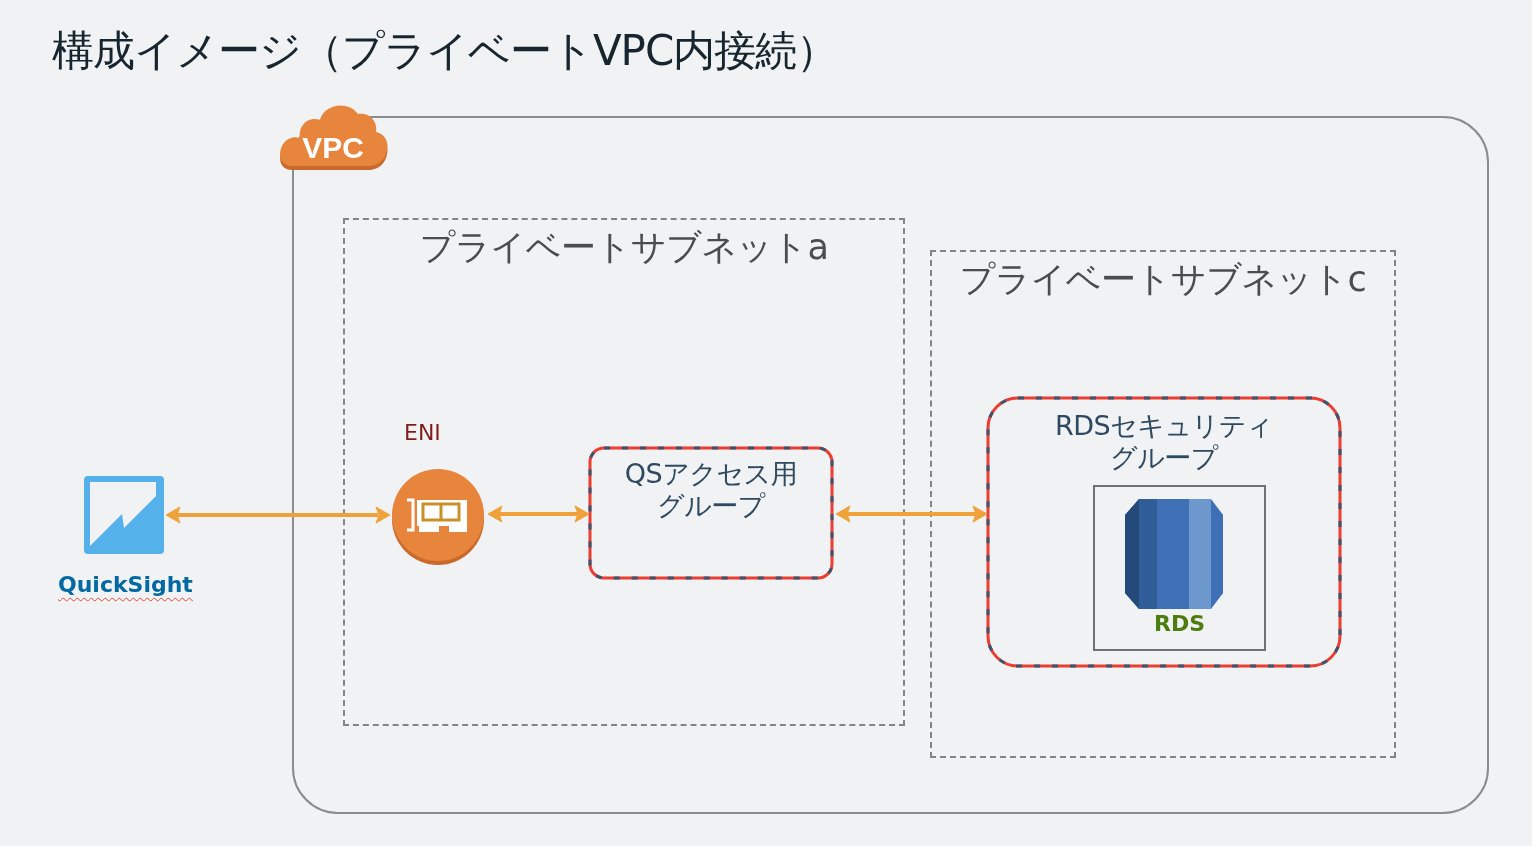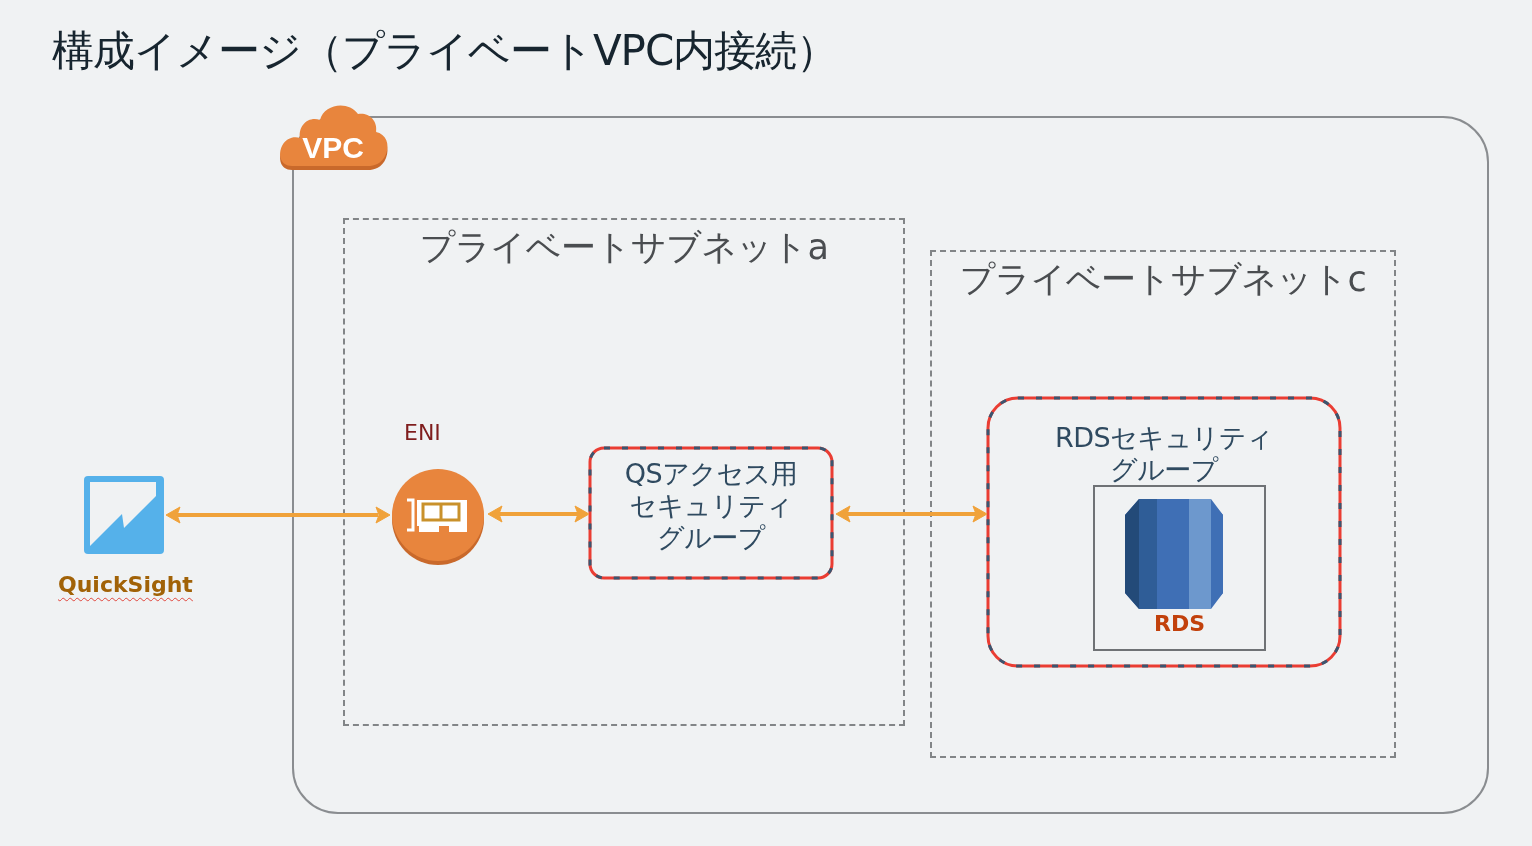--- a/index.html
+++ b/index.html
@@ -47,42 +47,42 @@
     .sg-qs { left: 588px; top: 446px; width: 246px; height: 104px; }
     .sg-rds { left: 986px; top: 396px; width: 356px; height: 272px; }
     .sg-label {
       position: absolute; left: 0; right: 0;
       text-align: center;
       color: #2f4a60;
       font-size: 27px; line-height: 32px;
       letter-spacing: -0.5px;
     }
     .sg-qs .sg-label { top: 12px; }
-    .sg-rds .sg-label { top: 26px; text-align: center; }
+    .sg-rds .sg-label { top: 14px; text-align: center; }
     .rds-box {
       position: absolute; left: 1093px; top: 485px;
       width: 173px; height: 166px;
       border: 2px solid #6f7275;
       box-sizing: border-box;
     }
     .rds-icon { position: absolute; left: 30px; top: 12px; }
     .rds-label {
       position: absolute; left: 0; right: 0; top: 124px;
       text-align: center;
-      font-weight: bold; font-size: 22px; color: #c2410c;
+      font-weight: bold; font-size: 22px; color: #4d7c0f;
     }
     .eni-label {
       position: absolute; left: 404px; top: 420px;
       font-size: 22px; color: #7f1d1d;
     }
     .eni-icon { position: absolute; left: 389px; top: 468px; }
     .qs-icon { position: absolute; left: 84px; top: 476px; }
     .qs-label {
       position: absolute; left: 58px; top: 572px;
-      font-size: 22px; font-weight: bold; color: #a16207;
+      font-size: 22px; font-weight: bold; color: #0369a1;
       text-decoration: underline wavy #e0463c;
       text-decoration-thickness: 1px;
       text-underline-offset: 5px;
     }
     .arrows { position: absolute; left: 0; top: 0; }
   </style>
 </head>
 <body>
 
 <div class="title">構成イメージ（プライベートVPC内接続）</div>
@@ -119,21 +119,20 @@
   <line x1="52" y1="36" x2="52" y2="52" stroke="#c9912b" stroke-width="3"></line>
 </svg>
 
 <div class="sg-box sg-qs">
   <svg width="246" height="134">
     <rect x="2" y="2" width="242" height="130" rx="14" fill="none" stroke="#ea3d33" stroke-width="3"></rect>
     <rect x="2" y="2" width="242" height="130" rx="14" fill="none" stroke="#3a5670" stroke-width="3" stroke-dasharray="6 12"></rect>
   </svg>
   <div class="sg-label">
     <div>QSアクセス用</div>
-    <div>セキュリティ</div>
     <div>グループ</div>
   </div>
 </div>
 
 <div class="sg-box sg-rds">
   <svg width="356" height="272">
     <rect x="2" y="2" width="352" height="268" rx="30" fill="none" stroke="#ea3d33" stroke-width="3"></rect>
     <rect x="2" y="2" width="352" height="268" rx="30" fill="none" stroke="#3a5670" stroke-width="3" stroke-dasharray="6 12"></rect>
   </svg>
   <div class="sg-label">

